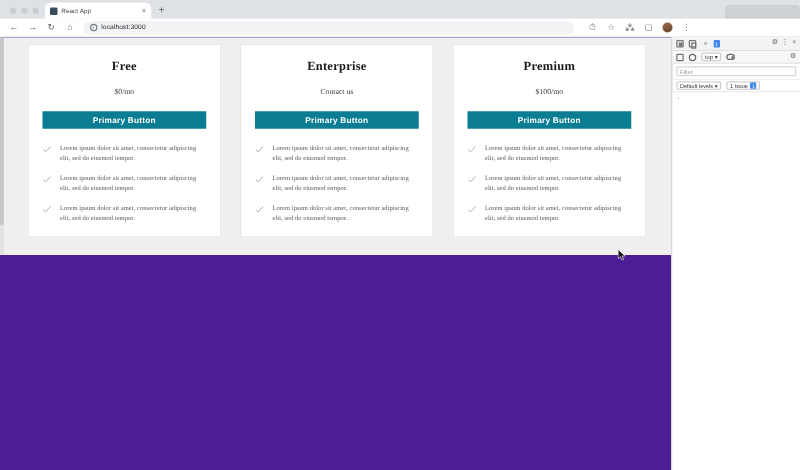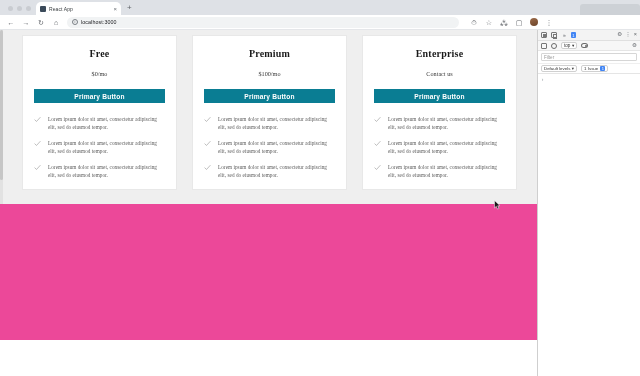--- a/index.html
+++ b/index.html
@@ -49,21 +49,21 @@
     justify-content:center; line-height:1; flex:0 0 auto;
   }
   .omni-url { font-size:5.3px; color:#202124; white-space:nowrap; letter-spacing:.1px; }
   .nav-right { display:flex; align-items:center; gap:7px; margin-left:4px; }
   .avatar {
     width:8px; height:8px; border-radius:50%;
     background:linear-gradient(160deg,#9c6b4a 0%,#6b4429 100%);
   }
 
   
-  .viewport { position:absolute; left:0; top:30px; width:537px; height:310px; background:#ec4899; overflow:hidden; }
+  .viewport { position:absolute; left:0; top:30px; width:537px; height:346px; background:#4c1d95; overflow:hidden; }
   .page-bg { position:absolute; left:0; top:0; width:537px; height:174px; background:#efefef; }
   .pg-scrollbar { position:absolute; left:0; top:0; width:3px; height:174px; background:#e2e2e2; }
   .pg-scrollthumb { position:absolute; left:0; top:0; width:3px; height:150px; background:#c6c6c6; border-radius:2px; }
 
   .cards { position:absolute; left:22px; top:5px; display:flex; gap:15px; }
   .card {
     width:155px; background:#ffffff; border:1px solid #e8e8e8;
     padding:12px 11px 10px 11px; display:flex; flex-direction:column;
   }
   .card-title {
@@ -230,54 +230,54 @@
                   <svg width="7" height="7" viewBox="0 0 12 12">
                     <path d="M1 6.2 L4.3 9.4 L11 2" fill="none" stroke="#9b9b9b" stroke-width="1.1"></path>
                   </svg>
                 </span>
               <span class="feature-text">Lorem ipsum dolor sit amet, consectetur adipiscing elit, sed do eiusmod tempor.</span>
             </div>
           </div>
         </div>
 
         <div class="card">
+          <div class="card-title">Enterprise</div>
+          <div class="card-price">Contact us</div>
+          <button class="primary-btn">Primary Button</button>
+          <div class="feature-list">
+            <div class="feature">
+              <span class="check-icon">
+                  <svg width="7" height="7" viewBox="0 0 12 12">
+                    <path d="M1 6.2 L4.3 9.4 L11 2" fill="none" stroke="#9b9b9b" stroke-width="1.1"></path>
+                  </svg>
+                </span>
+              <span class="feature-text">Lorem ipsum dolor sit amet, consectetur adipiscing elit, sed do eiusmod tempor.</span>
+            </div>
+            <div class="feature">
+              <span class="check-icon">
+                  <svg width="7" height="7" viewBox="0 0 12 12">
+                    <path d="M1 6.2 L4.3 9.4 L11 2" fill="none" stroke="#9b9b9b" stroke-width="1.1"></path>
+                  </svg>
+                </span>
+              <span class="feature-text">Lorem ipsum dolor sit amet, consectetur adipiscing elit, sed do eiusmod tempor.</span>
+            </div>
+            <div class="feature">
+              <span class="check-icon">
+                  <svg width="7" height="7" viewBox="0 0 12 12">
+                    <path d="M1 6.2 L4.3 9.4 L11 2" fill="none" stroke="#9b9b9b" stroke-width="1.1"></path>
+                  </svg>
+                </span>
+              <span class="feature-text">Lorem ipsum dolor sit amet, consectetur adipiscing elit, sed do eiusmod tempor.</span>
+            </div>
+          </div>
+        </div>
+
+        <div class="card">
           <div class="card-title">Premium</div>
           <div class="card-price">$100/mo</div>
-          <button class="primary-btn">Primary Button</button>
-          <div class="feature-list">
-            <div class="feature">
-              <span class="check-icon">
-                  <svg width="7" height="7" viewBox="0 0 12 12">
-                    <path d="M1 6.2 L4.3 9.4 L11 2" fill="none" stroke="#9b9b9b" stroke-width="1.1"></path>
-                  </svg>
-                </span>
-              <span class="feature-text">Lorem ipsum dolor sit amet, consectetur adipiscing elit, sed do eiusmod tempor.</span>
-            </div>
-            <div class="feature">
-              <span class="check-icon">
-                  <svg width="7" height="7" viewBox="0 0 12 12">
-                    <path d="M1 6.2 L4.3 9.4 L11 2" fill="none" stroke="#9b9b9b" stroke-width="1.1"></path>
-                  </svg>
-                </span>
-              <span class="feature-text">Lorem ipsum dolor sit amet, consectetur adipiscing elit, sed do eiusmod tempor.</span>
-            </div>
-            <div class="feature">
-              <span class="check-icon">
-                  <svg width="7" height="7" viewBox="0 0 12 12">
-                    <path d="M1 6.2 L4.3 9.4 L11 2" fill="none" stroke="#9b9b9b" stroke-width="1.1"></path>
-                  </svg>
-                </span>
-              <span class="feature-text">Lorem ipsum dolor sit amet, consectetur adipiscing elit, sed do eiusmod tempor.</span>
-            </div>
-          </div>
-        </div>
-
-        <div class="card">
-          <div class="card-title">Enterprise</div>
-          <div class="card-price">Contact us</div>
           <button class="primary-btn">Primary Button</button>
           <div class="feature-list">
             <div class="feature">
               <span class="check-icon">
                   <svg width="7" height="7" viewBox="0 0 12 12">
                     <path d="M1 6.2 L4.3 9.4 L11 2" fill="none" stroke="#9b9b9b" stroke-width="1.1"></path>
                   </svg>
                 </span>
               <span class="feature-text">Lorem ipsum dolor sit amet, consectetur adipiscing elit, sed do eiusmod tempor.</span>
             </div>

